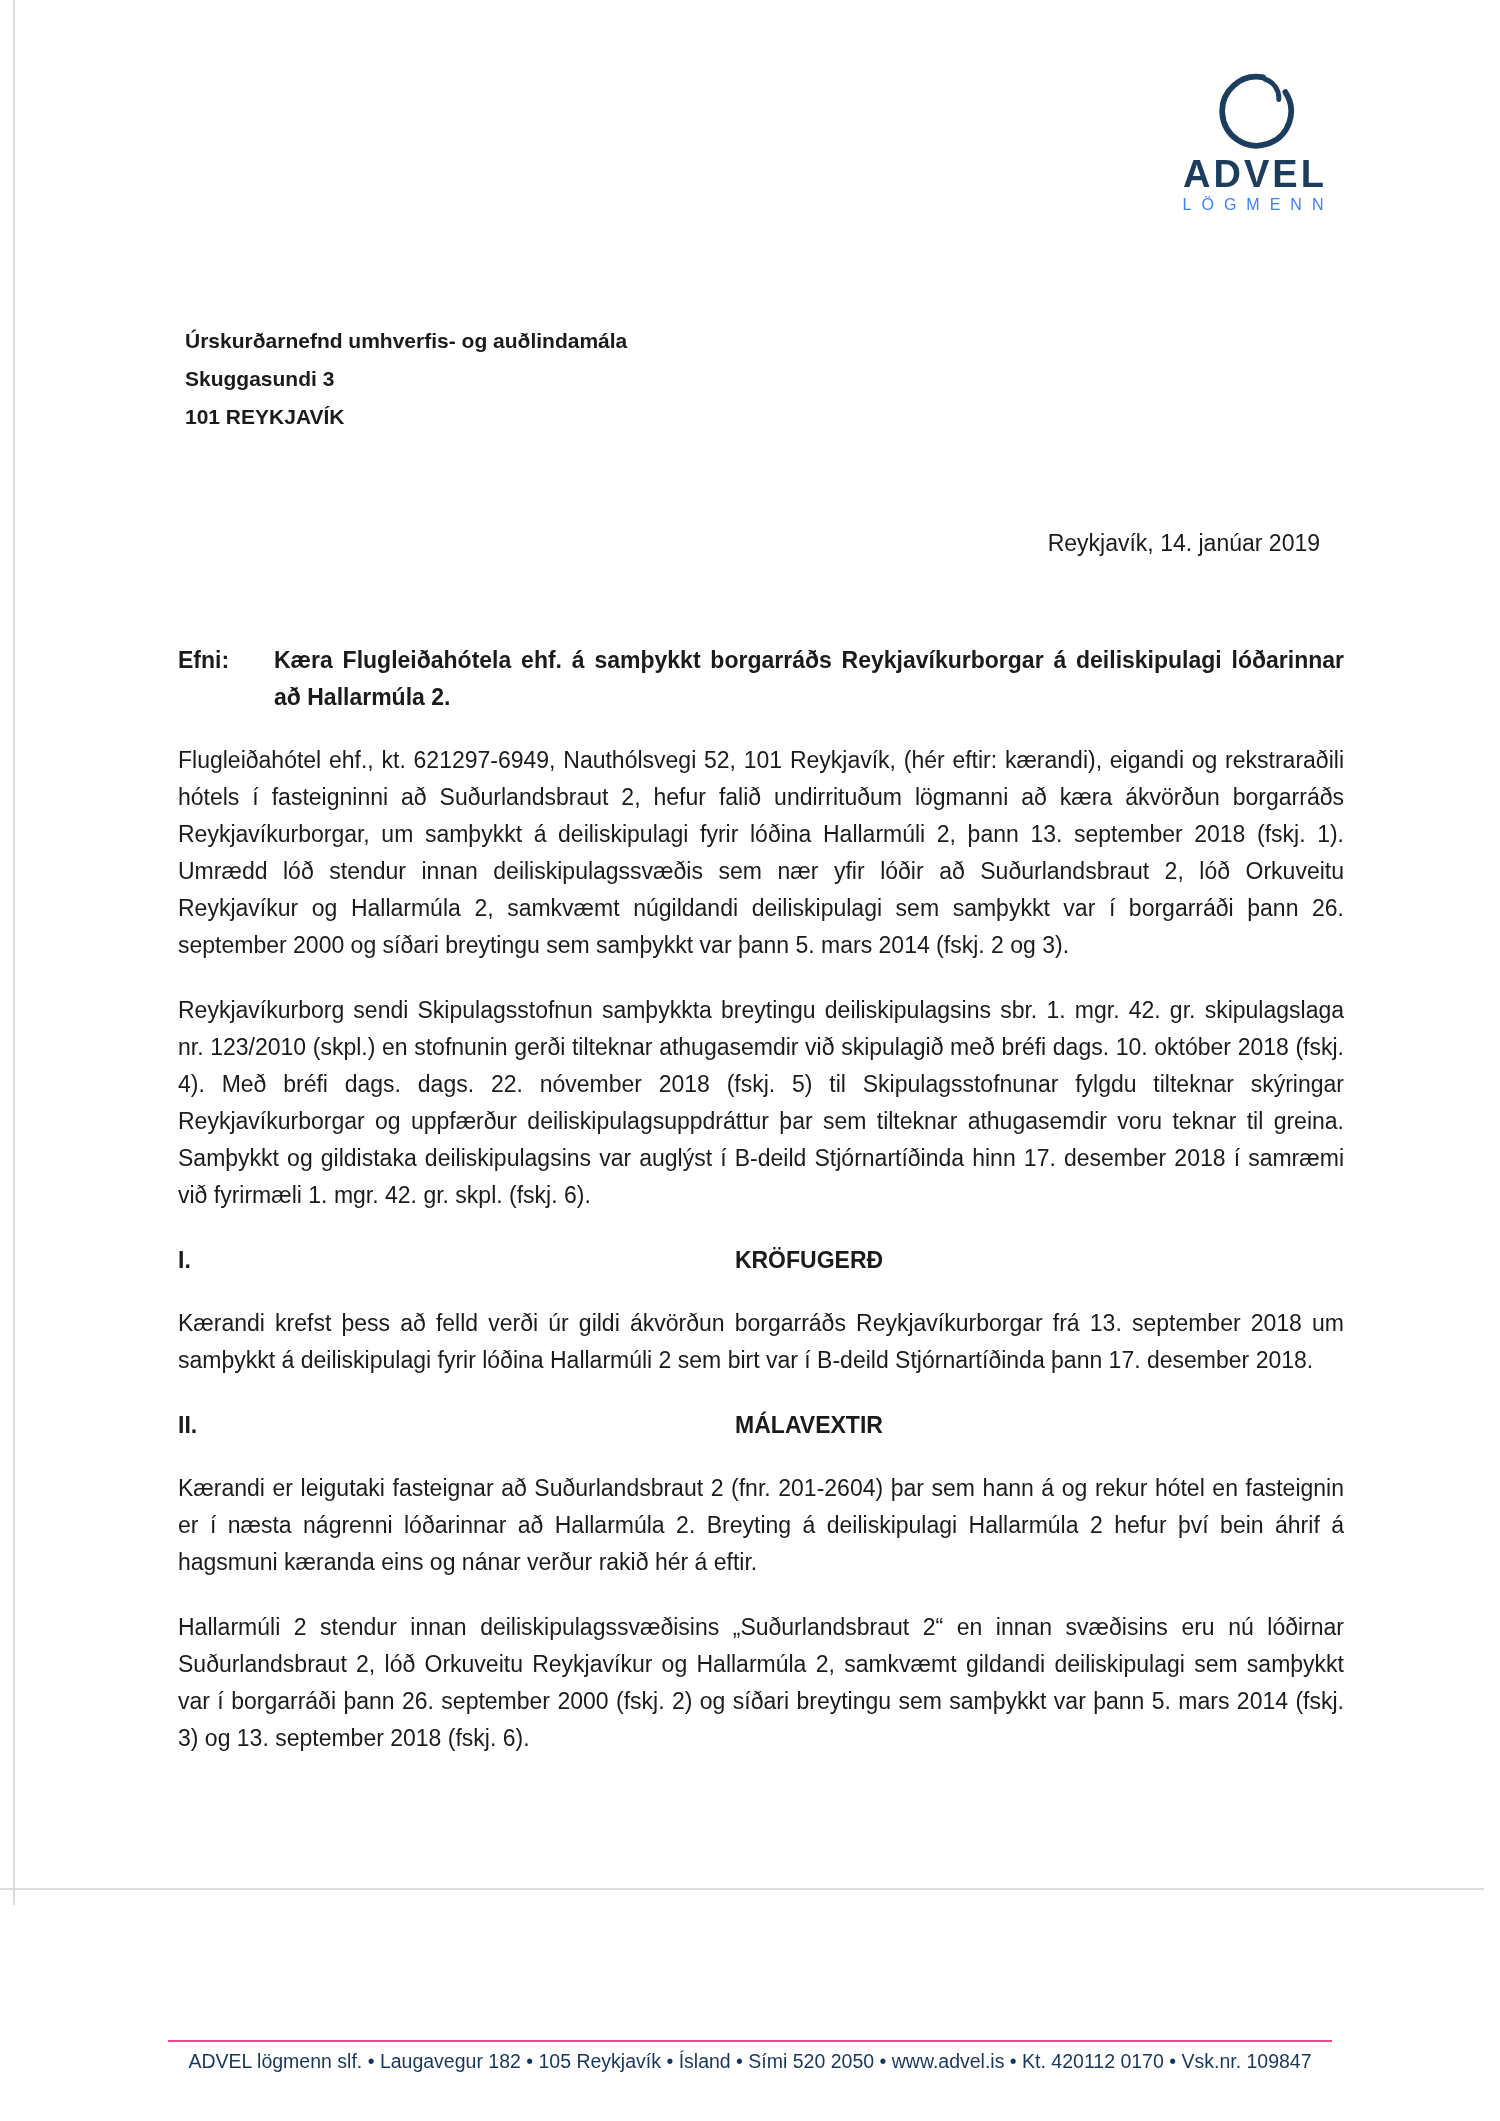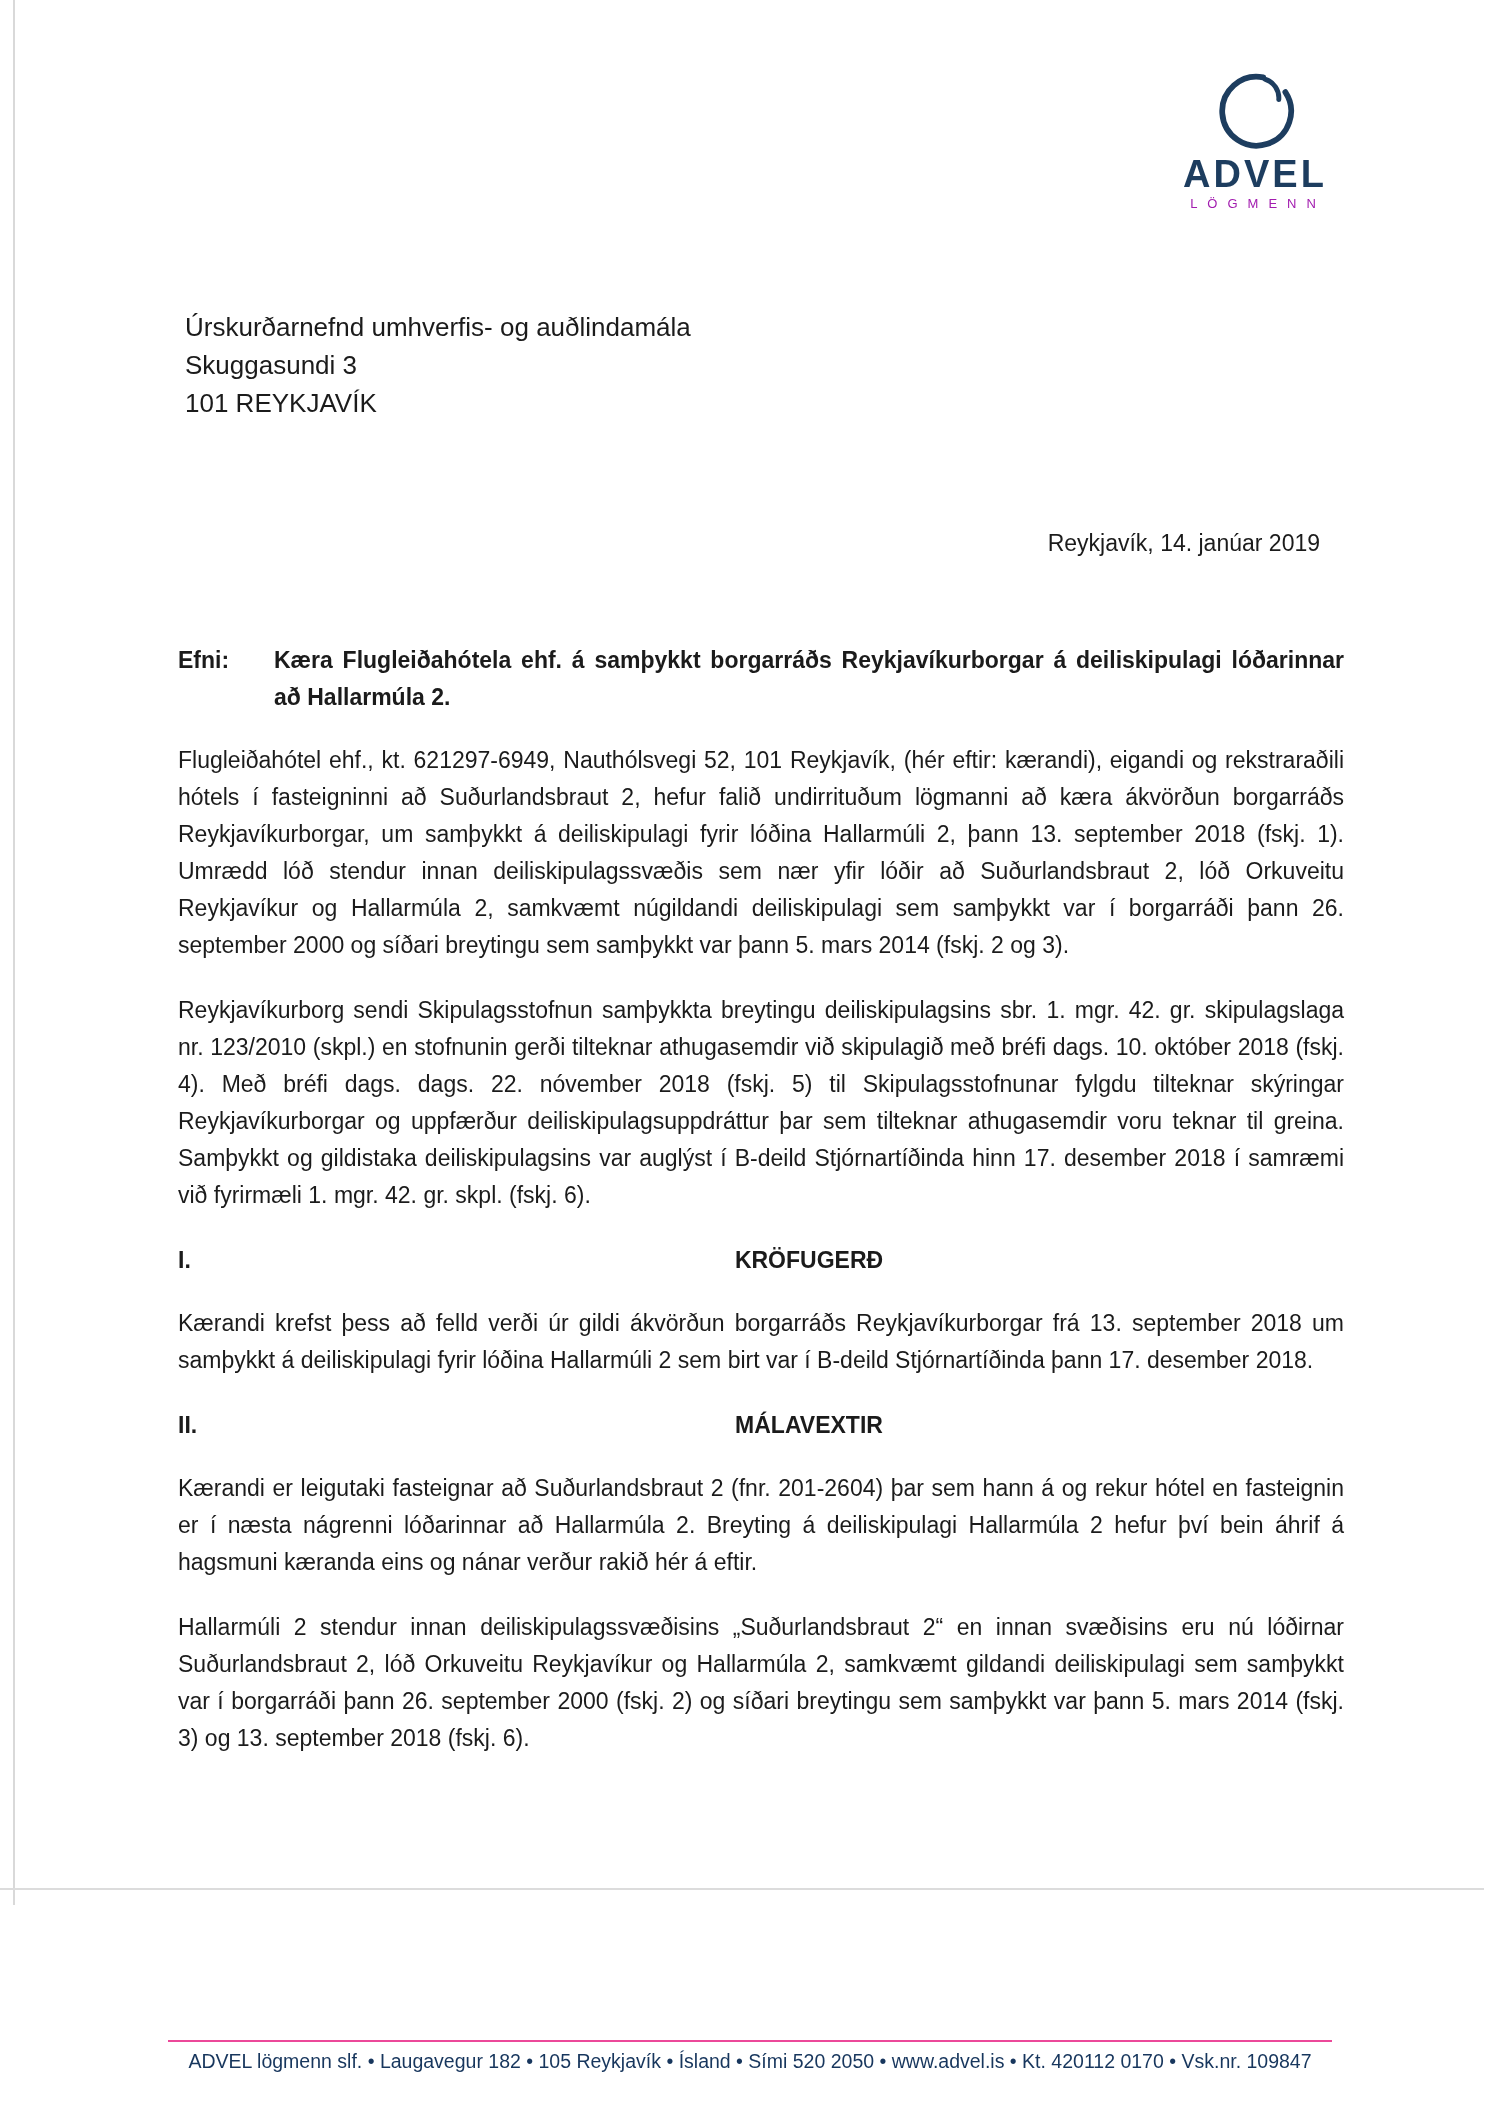--- a/index.html
+++ b/index.html
@@ -16,25 +16,25 @@
   .scan-vline{position:absolute;left:13px;top:0;width:2px;height:1905px;background:#d9d9d9;}
   .scan-hline{position:absolute;left:0;top:1888px;width:1500px;height:2px;background:#dcdcdc;}
 
   
   .logo-block{position:absolute;top:70px;left:1152px;width:206px;text-align:center;}
   .logo-mark{display:block;margin:0 auto 2px auto;}
   .logo-name{
     font-size:38px;font-weight:bold;color:#1d3d5f;letter-spacing:3px;line-height:40px;
   }
   .logo-sub{
-    font-size:13px;color:#a21caf;letter-spacing:10px;margin-top:2px;padding-left:6px;
+    font-size:16px;color:#3b82f6;letter-spacing:10px;margin-top:2px;padding-left:6px;
   }
 
   
-  .recipient{position:absolute;top:308px;left:185px;font-weight:normal;font-size:26px;line-height:38px;}
+  .recipient{position:absolute;top:322px;left:185px;font-weight:bold;font-size:21px;line-height:38px;}
 
   
   .date-line{position:absolute;top:530px;right:164px;font-size:23px;}
 
   
   .content{position:absolute;top:642px;left:178px;width:1166px;font-size:23px;line-height:37px;}
   .subject-row{display:flex;font-weight:bold;margin-bottom:26px;}
   .subject-label{width:96px;flex:0 0 96px;}
   .subject-text{flex:1;text-align:justify;}
   .para{text-align:justify;margin:0 0 28px 0;}

